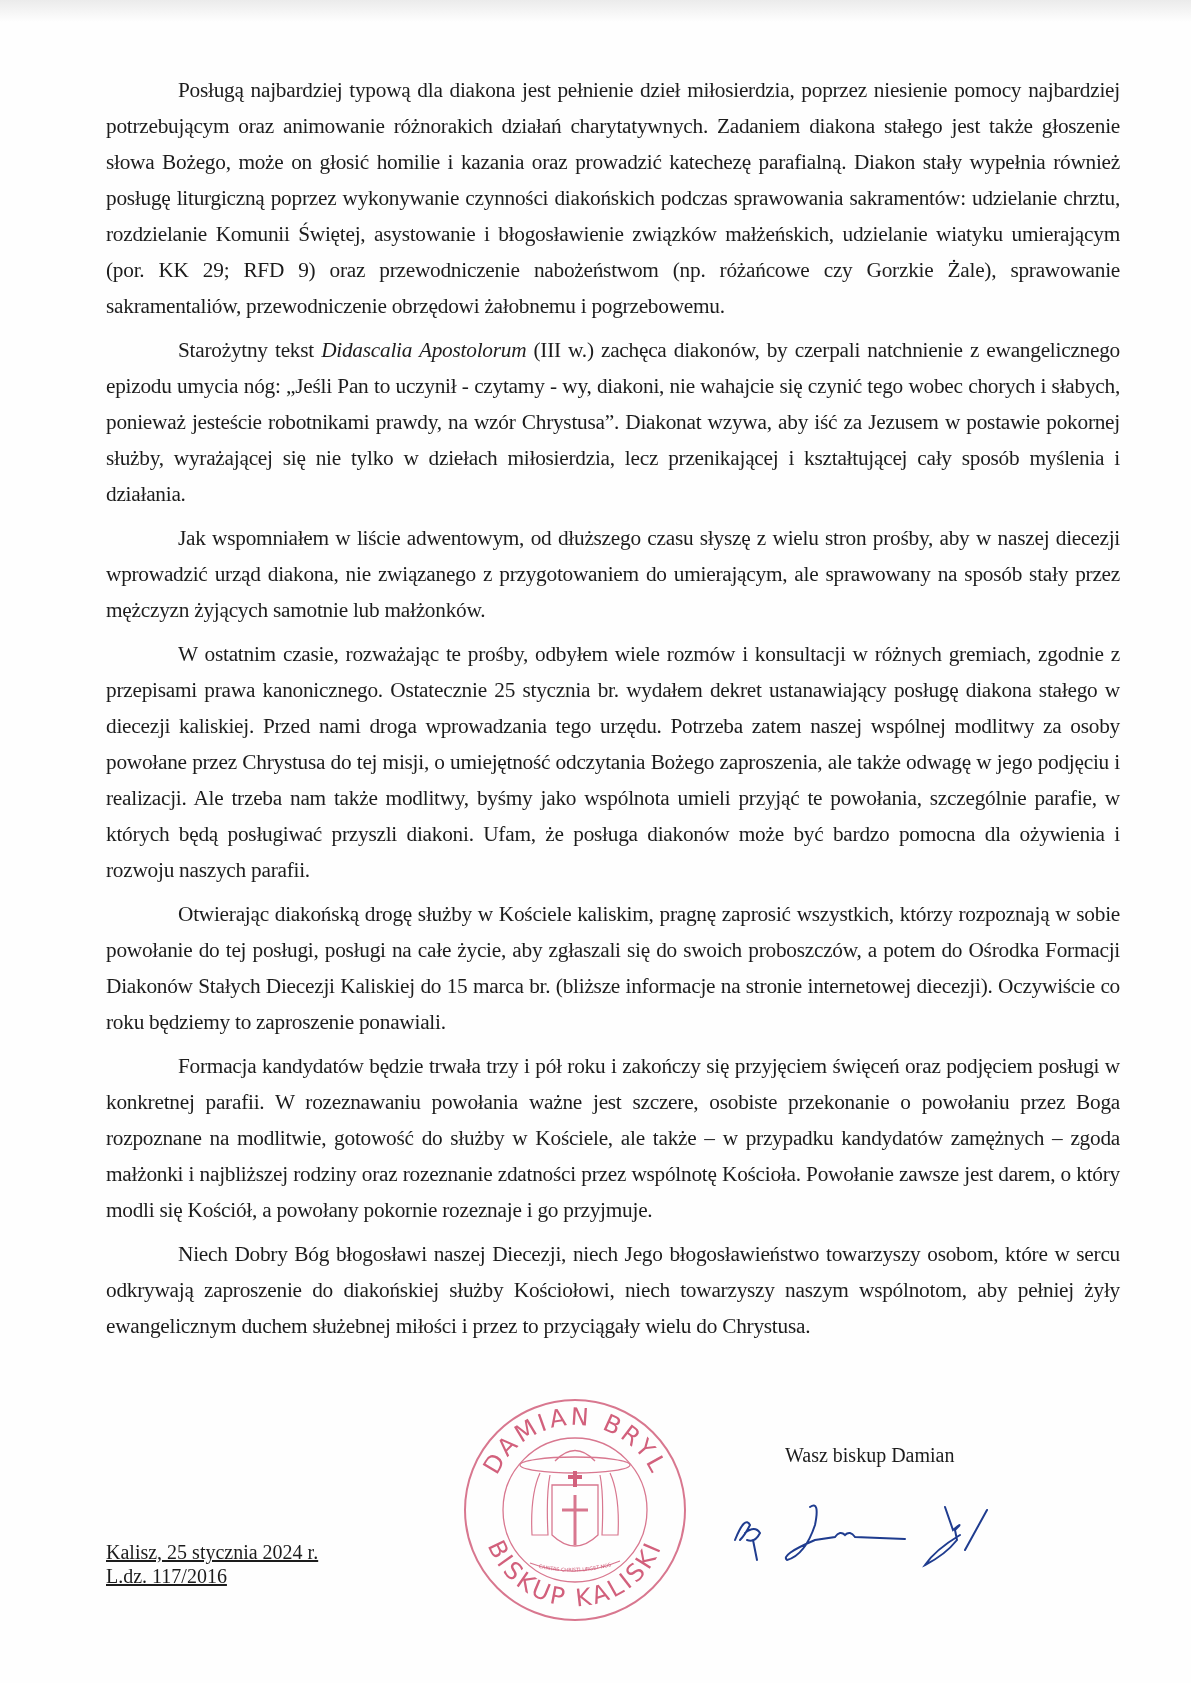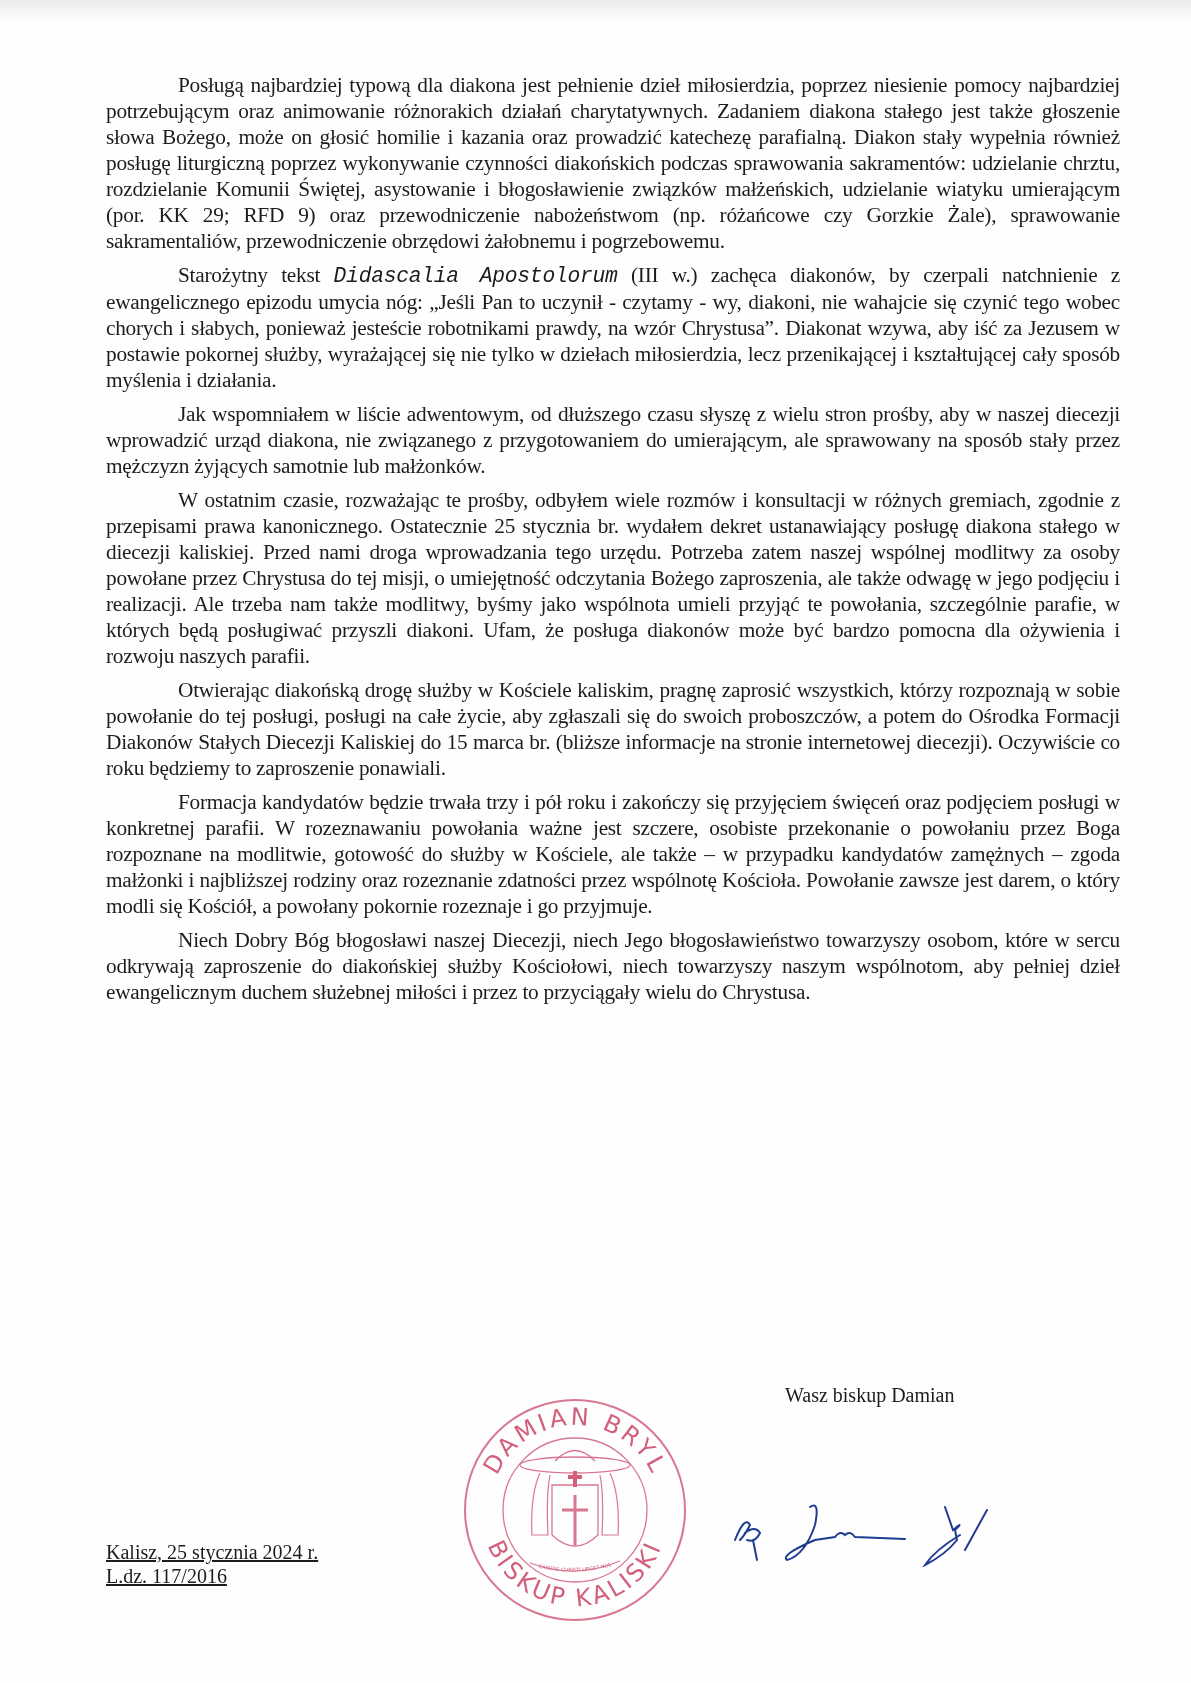--- a/index.html
+++ b/index.html
@@ -6,47 +6,47 @@
   body {
     width: 1191px; height: 1683px; background: #fefefe; position: relative; overflow: hidden;
     font-family: "Liberation Serif", "DejaVu Serif", serif; color: #1c1c1c;
   }
   .bleed {
     position: absolute; left: 0; top: 0; width: 1191px; height: 22px;
     background: linear-gradient(to bottom, rgba(200,200,200,0.35), rgba(255,255,255,0));
   }
   .letter {
     position: absolute; left: 106px; top: 72px; width: 1014px;
-    font-size: 21.3px; line-height: 26px; text-align: justify;
+    font-size: 21.3px; line-height: 36px; text-align: justify;
     letter-spacing: -0.25px;
   }
   .letter p { margin: 0 0 8px 0; text-indent: 72px; }
-  .letter p em { font-style: italic; font-family: Liberation Mono, monospace; }
+  .letter p em { font-style: italic; }
   .footer-left {
     position: absolute; left: 106px; top: 1540px; font-size: 20px; line-height: 24px; text-decoration: underline;
   }
   .closing {
-    position: absolute; left: 785px; top: 1384px; font-size: 20px;
+    position: absolute; left: 785px; top: 1444px; font-size: 20px;
   }
   .signature { position: absolute; left: 725px; top: 1495px; width: 300px; height: 80px; }
   .stamp { position: absolute; left: 460px; top: 1395px; width: 230px; height: 230px; }
 </style>
 </head>
 <body>
 
 <div class="bleed"></div>
 
 <div class="letter">
   <p>Posługą najbardziej typową dla diakona jest pełnienie dzieł miłosierdzia, poprzez niesienie pomocy najbardziej potrzebującym oraz animowanie różnorakich działań charytatywnych. Zadaniem diakona stałego jest także głoszenie słowa Bożego, może on głosić homilie i kazania oraz prowadzić katechezę parafialną. Diakon stały wypełnia również posługę liturgiczną poprzez wykonywanie czynności diakońskich podczas sprawowania sakramentów: udzielanie chrztu, rozdzielanie Komunii Świętej, asystowanie i błogosławienie związków małżeńskich, udzielanie wiatyku umierającym (por. KK 29; RFD 9) oraz przewodniczenie nabożeństwom (np. różańcowe czy Gorzkie Żale), sprawowanie sakramentaliów, przewodniczenie obrzędowi żałobnemu i pogrzebowemu.</p>
   <p><span>Starożytny tekst </span><em>Didascalia Apostolorum</em><span> (III w.) zachęca diakonów, by czerpali natchnienie z ewangelicznego epizodu umycia nóg: „Jeśli Pan to uczynił - czytamy - wy, diakoni, nie wahajcie się czynić tego wobec chorych i słabych, ponieważ jesteście robotnikami prawdy, na wzór Chrystusa”. Diakonat wzywa, aby iść za Jezusem w postawie pokornej służby, wyrażającej się nie tylko w dziełach miłosierdzia, lecz przenikającej i kształtującej cały sposób myślenia i działania.</span></p>
   <p>Jak wspomniałem w liście adwentowym, od dłuższego czasu słyszę z wielu stron prośby, aby w naszej diecezji wprowadzić urząd diakona, nie związanego z przygotowaniem do umierającym, ale sprawowany na sposób stały przez mężczyzn żyjących samotnie lub małżonków.</p>
   <p>W ostatnim czasie, rozważając te prośby, odbyłem wiele rozmów i konsultacji w różnych gremiach, zgodnie z przepisami prawa kanonicznego. Ostatecznie 25 stycznia br. wydałem dekret ustanawiający posługę diakona stałego w diecezji kaliskiej. Przed nami droga wprowadzania tego urzędu. Potrzeba zatem naszej wspólnej modlitwy za osoby powołane przez Chrystusa do tej misji, o umiejętność odczytania Bożego zaproszenia, ale także odwagę w jego podjęciu i realizacji. Ale trzeba nam także modlitwy, byśmy jako wspólnota umieli przyjąć te powołania, szczególnie parafie, w których będą posługiwać przyszli diakoni. Ufam, że posługa diakonów może być bardzo pomocna dla ożywienia i rozwoju naszych parafii.</p>
   <p>Otwierając diakońską drogę służby w Kościele kaliskim, pragnę zaprosić wszystkich, którzy rozpoznają w sobie powołanie do tej posługi, posługi na całe życie, aby zgłaszali się do swoich proboszczów, a potem do Ośrodka Formacji Diakonów Stałych Diecezji Kaliskiej do 15 marca br. (bliższe informacje na stronie internetowej diecezji). Oczywiście co roku będziemy to zaproszenie ponawiali.</p>
   <p>Formacja kandydatów będzie trwała trzy i pół roku i zakończy się przyjęciem święceń oraz podjęciem posługi w konkretnej parafii. W rozeznawaniu powołania ważne jest szczere, osobiste przekonanie o powołaniu przez Boga rozpoznane na modlitwie, gotowość do służby w Kościele, ale także – w przypadku kandydatów zamężnych – zgoda małżonki i najbliższej rodziny oraz rozeznanie zdatności przez wspólnotę Kościoła. Powołanie zawsze jest darem, o który modli się Kościół, a powołany pokornie rozeznaje i go przyjmuje.</p>
-  <p>Niech Dobry Bóg błogosławi naszej Diecezji, niech Jego błogosławieństwo towarzyszy osobom, które w sercu odkrywają zaproszenie do diakońskiej służby Kościołowi, niech towarzyszy naszym wspólnotom, aby pełniej dzieł ewangelicznym duchem służebnej miłości i przez to przyciągały wielu do Chrystusa.</p>
+  <p>Niech Dobry Bóg błogosławi naszej Diecezji, niech Jego błogosławieństwo towarzyszy osobom, które w sercu odkrywają zaproszenie do diakońskiej służby Kościołowi, niech towarzyszy naszym wspólnotom, aby pełniej żyły ewangelicznym duchem służebnej miłości i przez to przyciągały wielu do Chrystusa.</p>
 </div>
 
 <div class="closing">Wasz biskup Damian</div>
 
 <svg class="stamp" viewBox="0 0 230 230">
   <defs>
     <path id="arcTop" d="M 30 115 A 85 85 0 0 1 200 115"></path>
     <path id="arcBot" d="M 22 118 A 93 93 0 0 0 208 118"></path>
     <path id="mottoArc" d="M 75 172 Q 115 182 155 170"></path>
   </defs>

